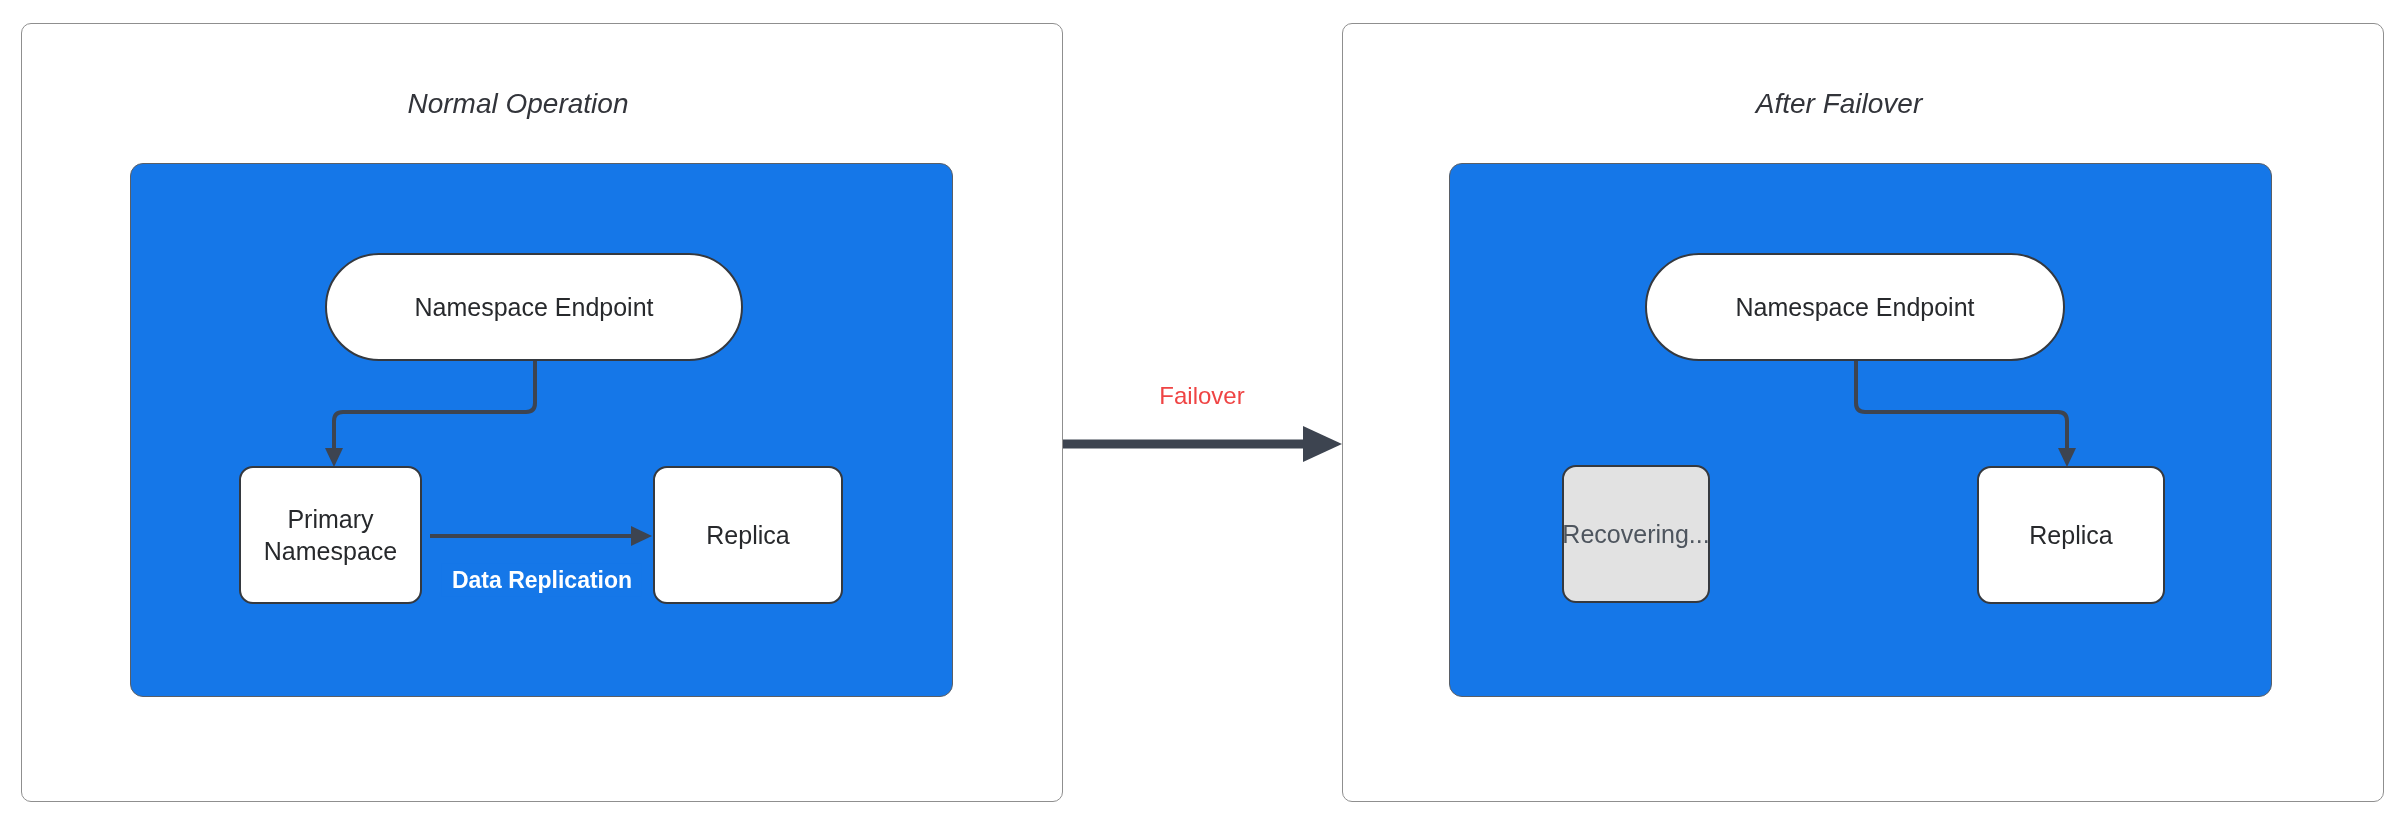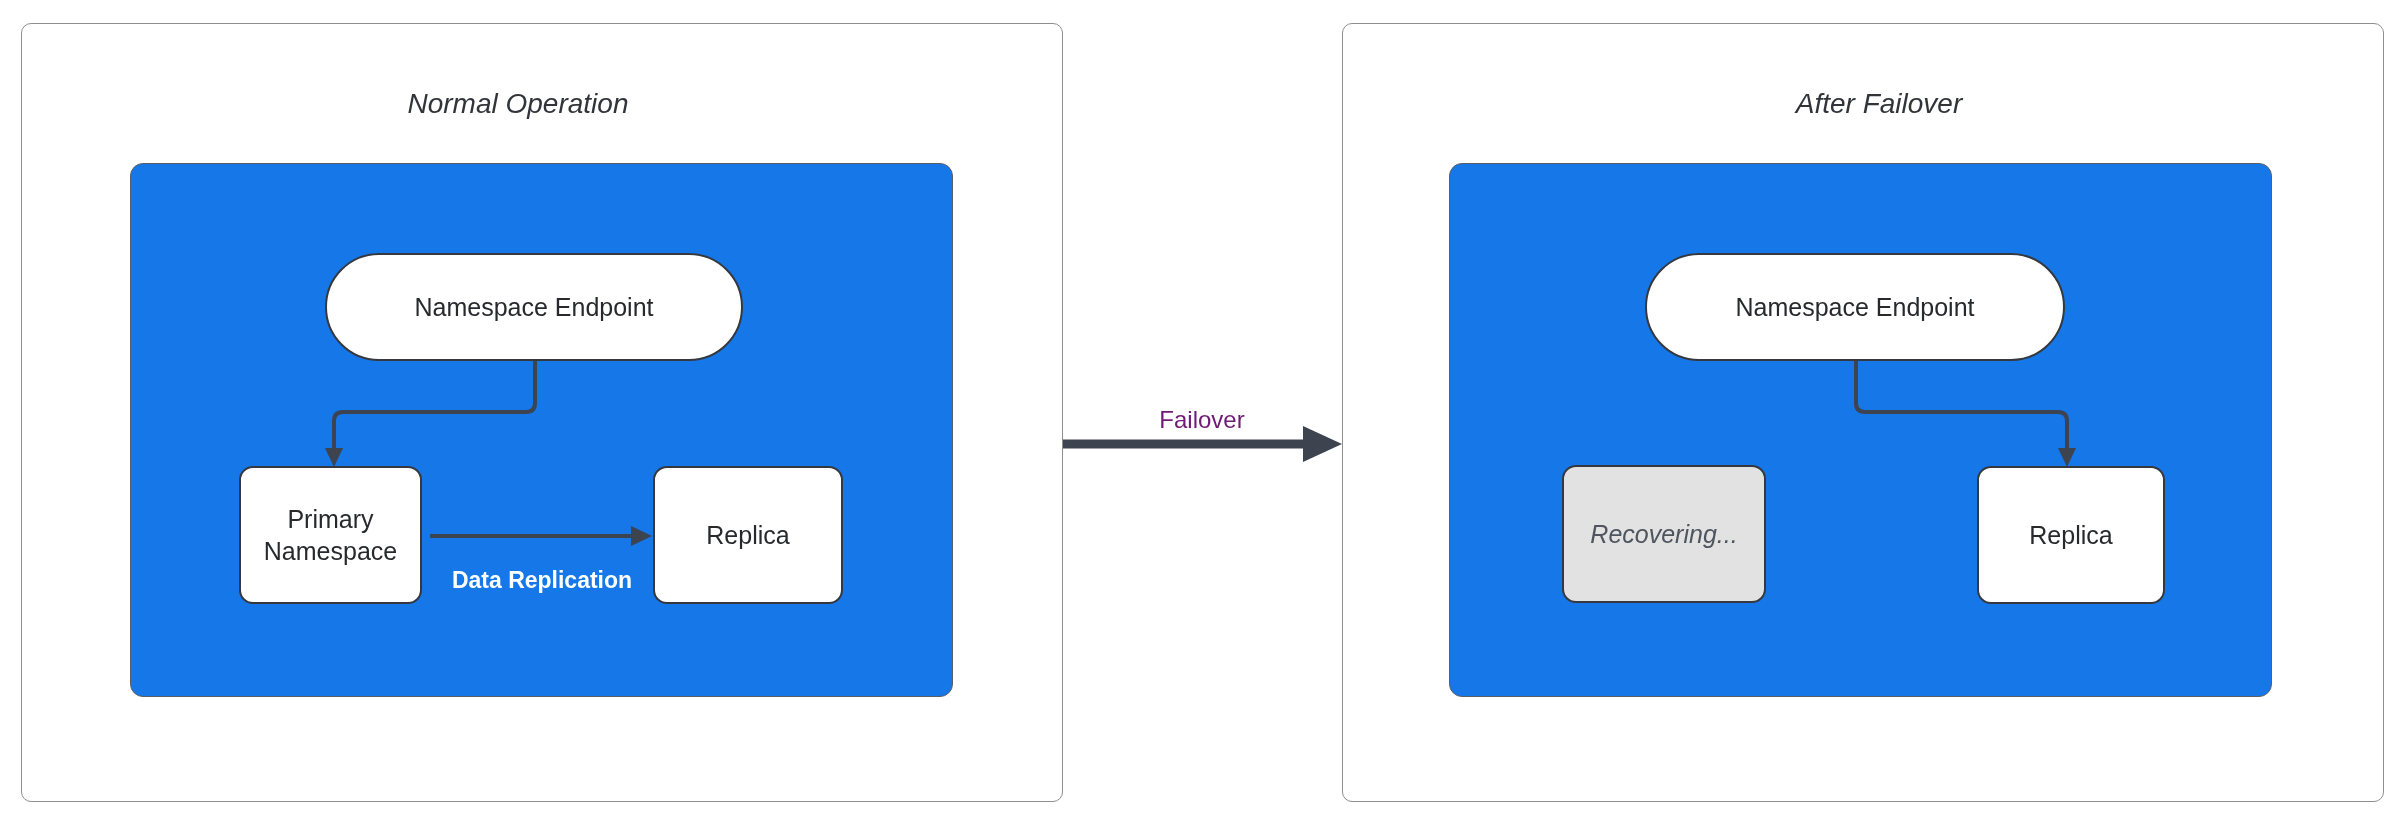--- a/index.html
+++ b/index.html
@@ -24,21 +24,21 @@
     background:#ffffff;border:1px solid var(--panel-border);border-radius:10px;
   }
   .panel-left{left:21px;}
   .panel-right{left:1342px;}
 
   .panel-title{
     position:absolute;top:88px;width:994px;text-align:center;
     font-size:28px;font-style:italic;color:var(--title-text);
   }
   .title-left{left:21px;}
-  .title-right{left:1342px;margin-left:40px;}
+  .title-right{left:1342px;}
 
   .cluster{
     position:absolute;top:163px;width:823px;height:534px;
     background:var(--container-fill);border:1px solid var(--container-border);
     border-radius:13px;
   }
   .cluster-left{left:130px;}
   .cluster-right{left:1449px;}
 
   .node{
@@ -47,41 +47,41 @@
     color:var(--node-text);font-size:25px;line-height:1.3;text-align:center;
     z-index:3;padding:12px 10px;
   }
   .stadium{border-radius:54px;width:418px;height:108px;top:253px;}
   .stadium.left{left:325px;}
   .stadium.right{left:1645px;width:420px;}
   .box{border-radius:14px;height:138px;top:466px;}
   .box-primary{left:239px;width:183px;}
   .box-replica-left{left:653px;width:190px;}
   .box-recovering{
-    left:1562px;width:204px;top:465px;
-    background:var(--recovering-fill);color:var(--recovering-text);font-style:italic;
+    left:1562px;width:148px;top:465px;
+    background:var(--recovering-fill);color:var(--recovering-text);
   }
   .box-replica-right{left:1977px;width:188px;}
 
   .edge-layer{
     position:absolute;left:0;top:0;width:2407px;height:828px;
     z-index:2;pointer-events:none;
   }
   .edge{stroke:var(--edge);stroke-width:4;fill:none;}
   .arrowhead{fill:var(--edge);stroke:none;}
   .failover-line{stroke:var(--edge);stroke-width:9;fill:none;}
 
   .edge-label{
     position:absolute;left:542px;top:536px;transform:translate(-50%,-50%);
     background:var(--container-fill);color:var(--edge-label-text);
     font-size:23px;font-weight:bold;padding:3px 10px;white-space:nowrap;z-index:4;margin-top:44px;
   }
   .failover-label{
-    position:absolute;left:1202px;top:420px;transform:translate(-50%,-50%);
-    color:#701a75;font-size:24px;white-space:nowrap;z-index:4;
+    position:absolute;left:1202px;top:396px;transform:translate(-50%,-50%);
+    color:#ef4444;font-size:24px;white-space:nowrap;z-index:4;
   }
 </style>
 </head>
 <body>
 
 <section class="panel panel-left"></section>
 <div class="panel-title title-left">Normal Operation</div>
 <div class="cluster cluster-left"></div>
 
 <section class="panel panel-right"></section>

